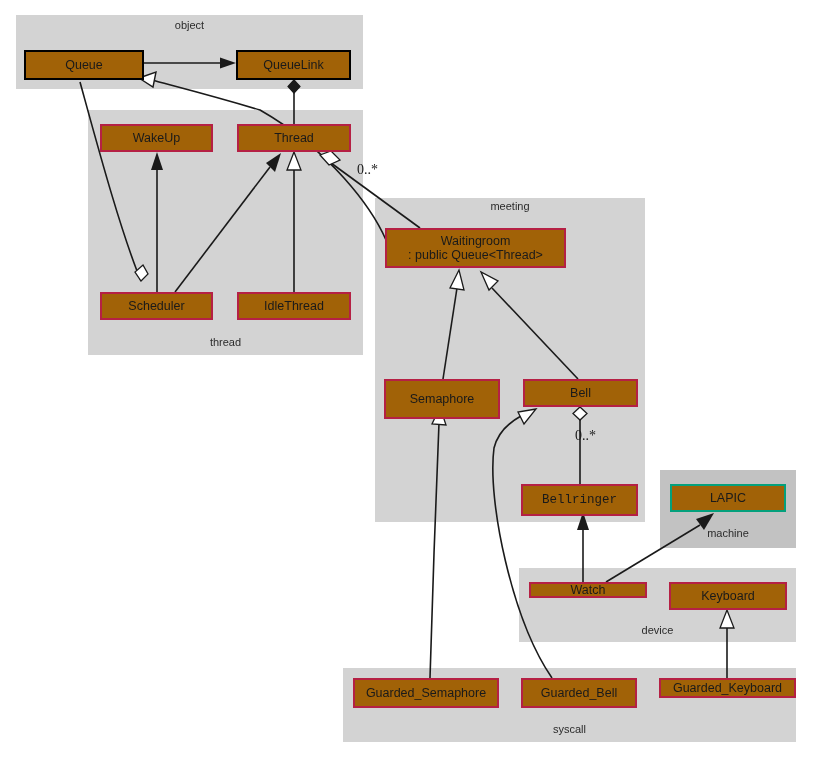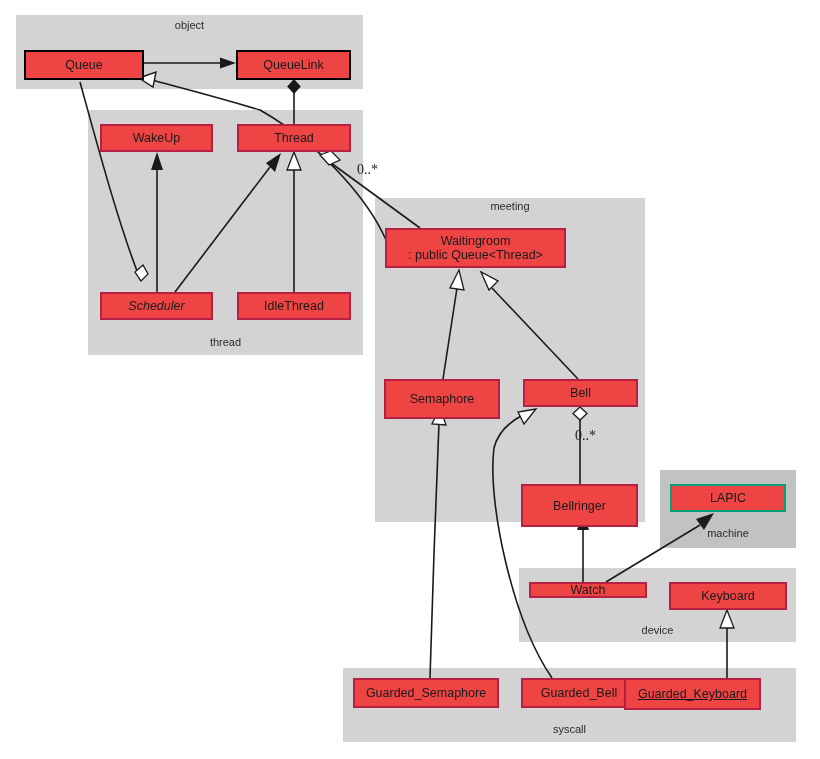--- a/index.html
+++ b/index.html
@@ -38,21 +38,21 @@
     left: 0;
     right: 0;
     text-align: center;
     font-size: 11px;
     color: #2b2b2b;
     white-space: nowrap;
   }
   .node {
     position: absolute;
     box-sizing: border-box;
-    background: #ef4444;
+    background: #a16207;
     border: 2px solid #b52044;
     display: flex;
     flex-direction: column;
     align-items: center;
     justify-content: center;
     font-size: 12.5px;
     color: #1a1a1a;
     line-height: 14px;
     white-space: nowrap;
     z-index: 4;
@@ -185,55 +185,55 @@
       </div>
       <div class="node black" style="left: 236px; top: 50px; width: 115px; height: 30px; text-align: right;">
         <span class="l1">QueueLink</span>
       </div>
       <div class="node" style="left: 100px; top: 124px; width: 113px; height: 28px;">
         <span class="l1">WakeUp</span>
       </div>
       <div class="node" style="left: 237px; top: 124px; width: 114px; height: 28px;">
         <span class="l1">Thread</span>
       </div>
-      <div class="node" style="left: 100px; top: 292px; width: 113px; height: 28px; font-style: italic;">
+      <div class="node" style="left: 100px; top: 292px; width: 113px; height: 28px;">
         <span class="l1">Scheduler</span>
       </div>
       <div class="node" style="left: 237px; top: 292px; width: 114px; height: 28px;">
         <span class="l1">IdleThread</span>
       </div>
       <div class="node" style="left: 385px; top: 228px; width: 181px; height: 40px;">
         <span class="l1">Waitingroom</span>
         <span class="l2">: public Queue&lt;Thread&gt;</span>
       </div>
       <div class="node" style="left: 384px; top: 379px; width: 116px; height: 40px;">
         <span class="l1">Semaphore</span>
       </div>
       <div class="node" style="left: 523px; top: 379px; width: 115px; height: 28px;">
         <span class="l1">Bell</span>
       </div>
-      <div class="node" style="left: 521px; top: 484px; width: 117px; height: 43px;">
+      <div class="node" style="left: 521px; top: 484px; width: 117px; height: 32px; font-family: Liberation Mono, monospace;">
         <span class="l1">Bellringer</span>
       </div>
       <div class="node teal" style="left: 670px; top: 484px; width: 116px; height: 28px;">
         <span class="l1">LAPIC</span>
       </div>
       <div class="node" style="left: 529px; top: 582px; width: 118px; height: 16px;">
         <span class="l1">Watch</span>
       </div>
       <div class="node" style="left: 669px; top: 582px; width: 118px; height: 28px;">
         <span class="l1">Keyboard</span>
       </div>
       <div class="node" style="left: 353px; top: 678px; width: 146px; height: 30px;">
         <span class="l1">Guarded_Semaphore</span>
       </div>
       <div class="node" style="left: 521px; top: 678px; width: 116px; height: 30px;">
         <span class="l1">Guarded_Bell</span>
       </div>
-      <div class="node" style="left: 624px; top: 678px; width: 137px; height: 32px; text-decoration: underline;">
+      <div class="node" style="left: 659px; top: 678px; width: 137px; height: 20px;">
         <span class="l1">Guarded_Keyboard</span>
       </div>
     </div>
 
   <div id="mults">
       <div class="mult" style="left: 357px; top: 162px;">0..*</div>
       <div class="mult" style="left: 575px; top: 428px;">0..*</div>
     </div>
 </div>
 

